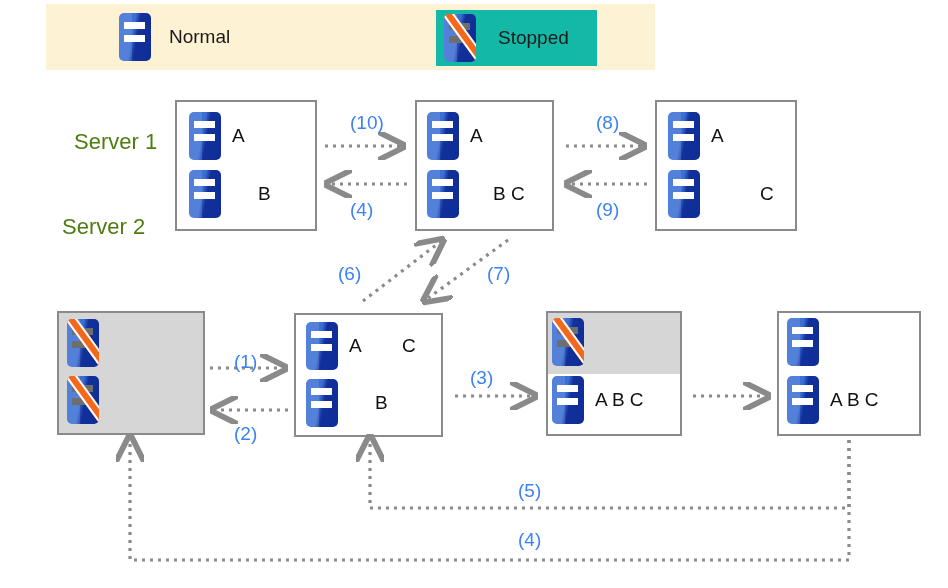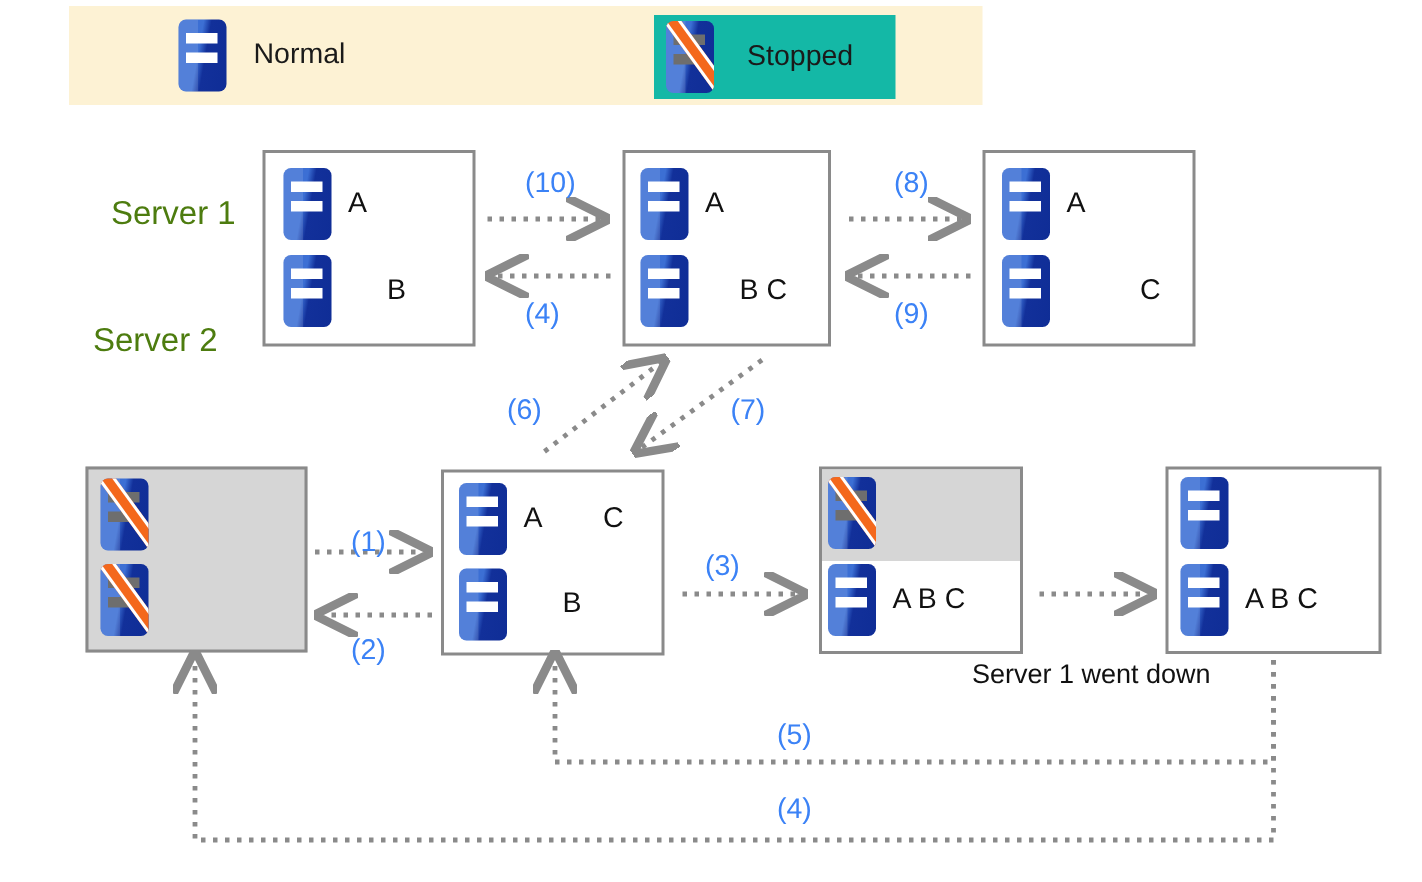--- a/index.html
+++ b/index.html
@@ -255,14 +255,13 @@
 <div class="alabel" style="left:338px;top:263px;">(6)</div>
 <div class="alabel" style="left:487px;top:263px;">(7)</div>
 
 <div class="alabel" style="left:234px;top:351px;">(1)</div>
 <div class="alabel" style="left:234px;top:423px;">(2)</div>
 <div class="alabel" style="left:470px;top:367px;">(3)</div>
 <div class="alabel" style="left:518px;top:529px;">(4)</div>
 <div class="alabel" style="left:518px;top:480px;">(5)</div>
 
 <div class="caption" style="left:620px;top:437px;width:215px;">
-  <div>Server 1 went down</div>
 </div>
 
 </body></html>

